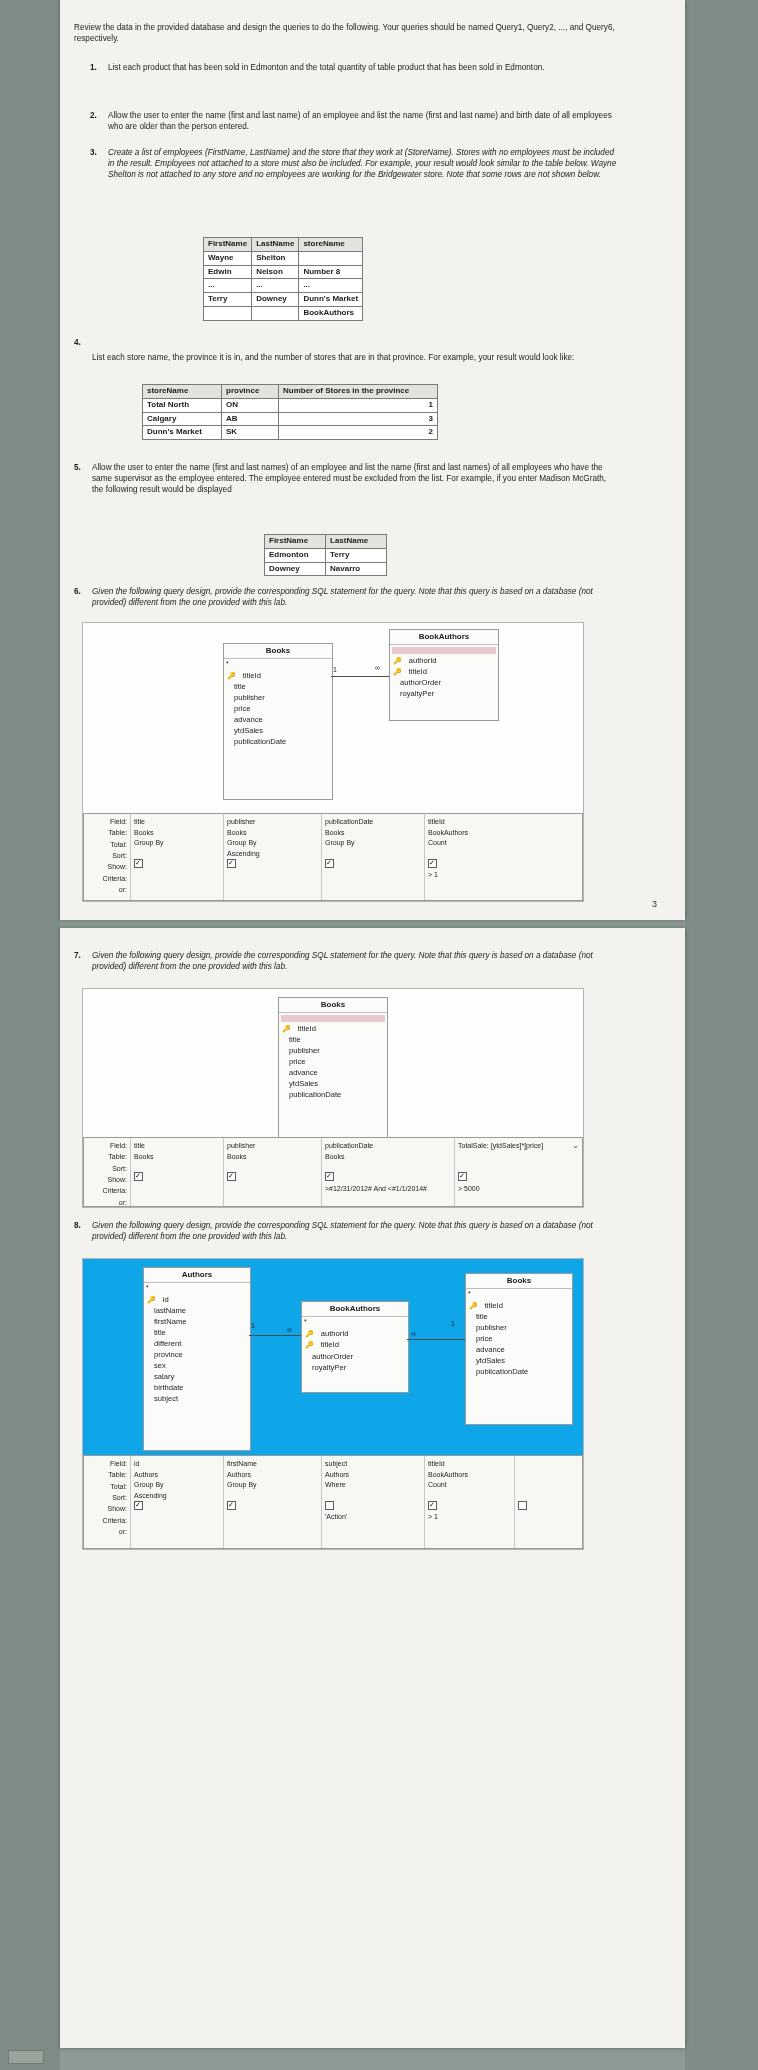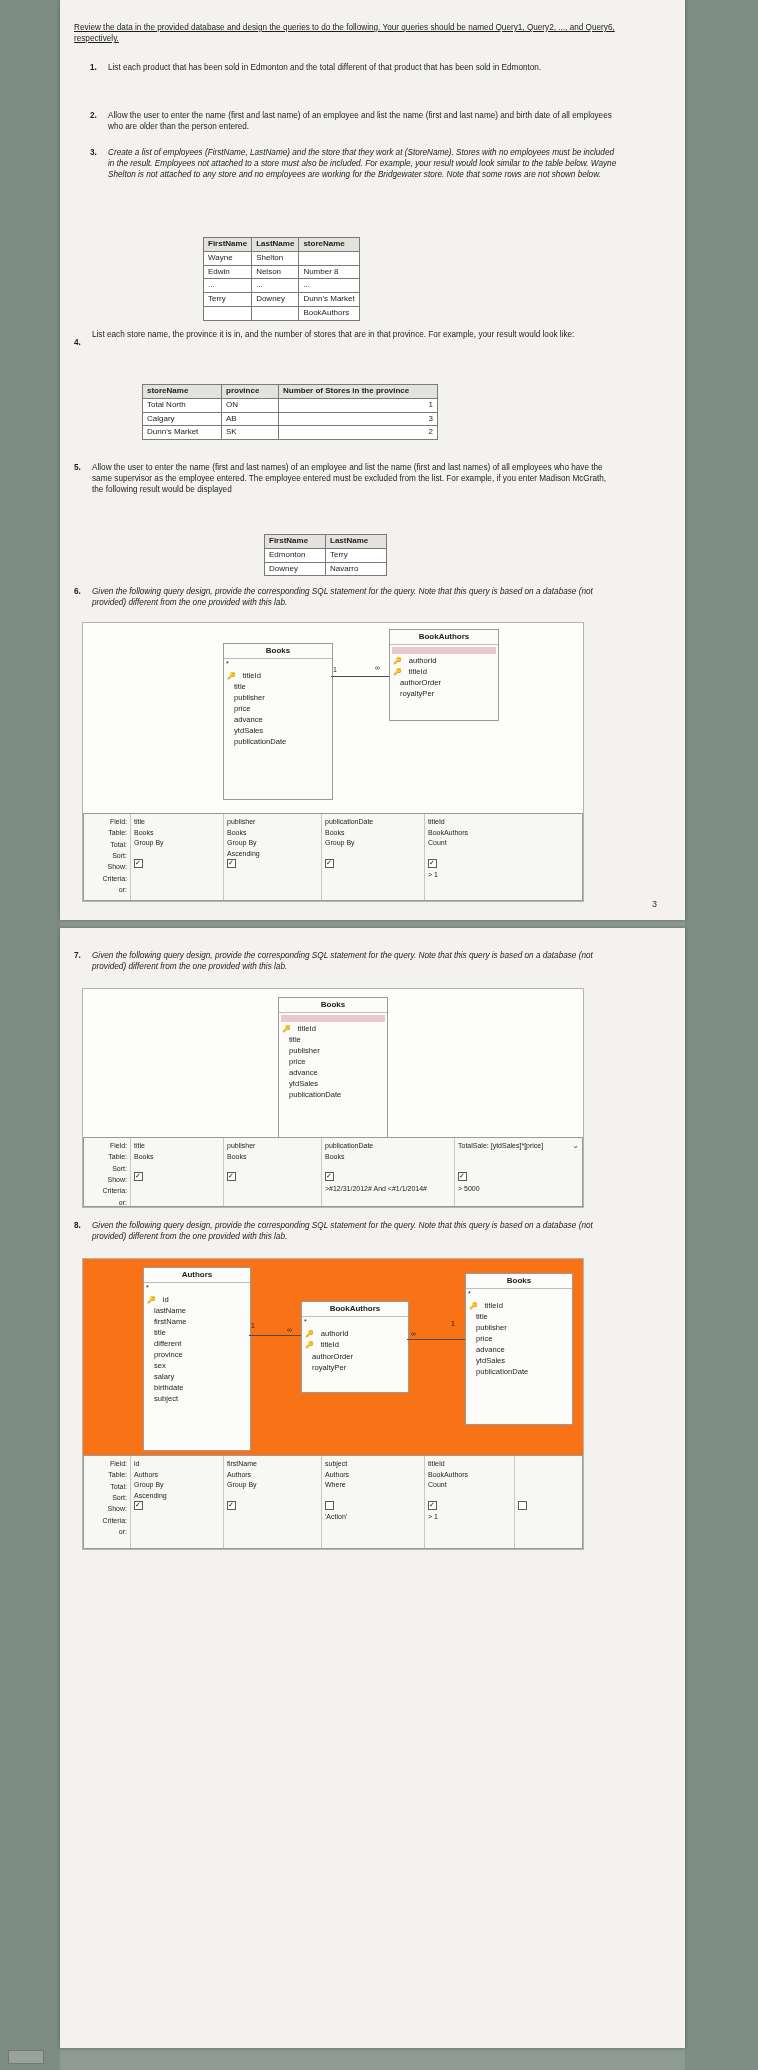--- a/index.html
+++ b/index.html
@@ -9,21 +9,21 @@
   .s1{top:0;height:920px;}
   .s2{top:928px;height:1120px;}
   .strip{position:absolute;left:0;top:0;width:60px;height:2070px;background:#7d8d86;}
   .strip-r{position:absolute;right:0;top:0;width:73px;height:2070px;background:#7e8e87;}
   .content{position:relative;font-size:8.2px;color:#1d1d1d;line-height:1.35;}
   .num{position:absolute;font-weight:bold;}
   .txt{position:absolute;}
   .ital{font-style:italic;}
   .bold{font-weight:bold;}
   table.grid{border-collapse:collapse;font-size:8px;background:#fff;}
-  table.grid td,table.grid th{border:1px solid #7a7a7a;padding:1px 4px;text-align:left;font-weight:normal;}
+  table.grid td,table.grid th{border:1px solid #7a7a7a;padding:1px 4px;text-align:left;font-weight:bold;}
   table.grid th{background:#e4e2dc;font-weight:bold;}
   .num-r{text-align:right !important;}
   .qbox{position:absolute;background:#fbfbf9;border:1px solid #9a9a9a;}
   .qtitle{text-align:center;font-size:8px;padding:2px 0 1px;border-bottom:1px solid #bdbdbd;}
   .qfieldlist{font-size:7.6px;padding:2px 6px 4px 10px;line-height:1.45;}
   .qfieldlist div{white-space:nowrap;}
   .keyi{position:relative;left:-7px;color:#b8960a;font-size:7px;}
   .hl{background:#e8c9cd;height:7px;margin:2px 2px 1px;}
   .star{font-size:7px;padding-left:2px;}
   .gridpane{position:absolute;background:#f7f7f4;border:1px solid #9a9a9a;}
@@ -41,24 +41,24 @@
 </head>
 <body>
 
 <div class="page">
   <div class="strip"></div>
   <div class="strip-r"></div>
 
   <div class="sheet s1">
     <div class="content">
 
-      <div class="txt" style="left:14px;top:22px;width:548px;text-decoration:underline;">Review the data in the provided database and design the queries to do the following. Your queries should be named Query1, Query2, ..., and Query6, respectively.</div>
+      <div class="txt" style="left:14px;top:22px;width:548px;">Review the data in the provided database and design the queries to do the following. Your queries should be named Query1, Query2, ..., and Query6, respectively.</div>
 
       <div class="num" style="left:30px;top:62px;">1.</div>
-      <div class="txt" style="left:48px;top:62px;width:510px;">List each product that has been sold in Edmonton and the total different of that product that has been sold in Edmonton.</div>
+      <div class="txt" style="left:48px;top:62px;width:510px;">List each product that has been sold in Edmonton and the total quantity of table product that has been sold in Edmonton.</div>
 
       <div class="num" style="left:30px;top:110px;">2.</div>
       <div class="txt" style="left:48px;top:110px;width:510px;">Allow the user to enter the name (first and last name) of an employee and list the name (first and last name) and birth date of all employees who are older than the person entered.</div>
 
       <div class="num" style="left:30px;top:147px;">3.</div>
       <div class="txt ital" style="left:48px;top:147px;width:510px;">Create a list of employees (FirstName, LastName) and the store that they work at (StoreName). Stores with no employees must be included in the result. Employees not attached to a store must also be included. For example, your result would look similar to the table below. Wayne Shelton is not attached to any store and no employees are working for the Bridgewater store. Note that some rows are not shown below.</div>
 
       <div style="position:absolute;left:143px;top:237px;">
         <table class="grid">
           <thead>
@@ -92,21 +92,21 @@
             <tr>
               <td></td>
               <td></td>
               <td>BookAuthors</td>
             </tr>
           </tbody>
         </table>
       </div>
 
       <div class="num" style="left:14px;top:337px;">4.</div>
-      <div class="txt" style="left:32px;top:329px;width:520px;">List each store name, the province it is in, and the number of stores that are in that province. For example, your result would look like:</div>
+      <div class="txt" style="left:32px;top:352px;width:520px;">List each store name, the province it is in, and the number of stores that are in that province. For example, your result would look like:</div>
 
       <div style="position:absolute;left:82px;top:384px;">
         <table class="grid">
           <thead>
             <tr>
               <th style="width:70px">storeName</th>
               <th style="width:48px">province</th>
               <th style="width:150px">Number of Stores in the province</th>
             </tr>
           </thead>
@@ -301,21 +301,21 @@
             <div>&gt; 5000</div>
             <div></div>
           </div>
           <div style="position:absolute;right:3px;top:3px;font-size:8px;color:#555;">⌄</div>
         </div>
       </div>
 
       <div class="num" style="left:14px;top:292px;">8.</div>
       <div class="txt ital" style="left:32px;top:292px;width:520px;">Given the following query design, provide the corresponding SQL statement for the query. Note that this query is based on a database (not provided) different from the one provided with this lab.</div>
 
-      <div style="position:absolute;left:22px;top:330px;width:500px;height:290px;border:1px solid #b4b4b4;background:#f97316;">
+      <div style="position:absolute;left:22px;top:330px;width:500px;height:290px;border:1px solid #b4b4b4;background:#0ea5e9;">
 
         <div class="qbox" style="left:60px;top:8px;width:106px;height:182px;">
           <div class="qtitle bold">Authors</div>
           <div class="star">*</div>
           <div class="qfieldlist">
             <div><span class="keyi">🔑</span><span>id</span></div>
             <div><span>lastName</span></div>
             <div><span>firstName</span></div>
             <div><span>title</span></div>
             <div><span>different</span></div>

